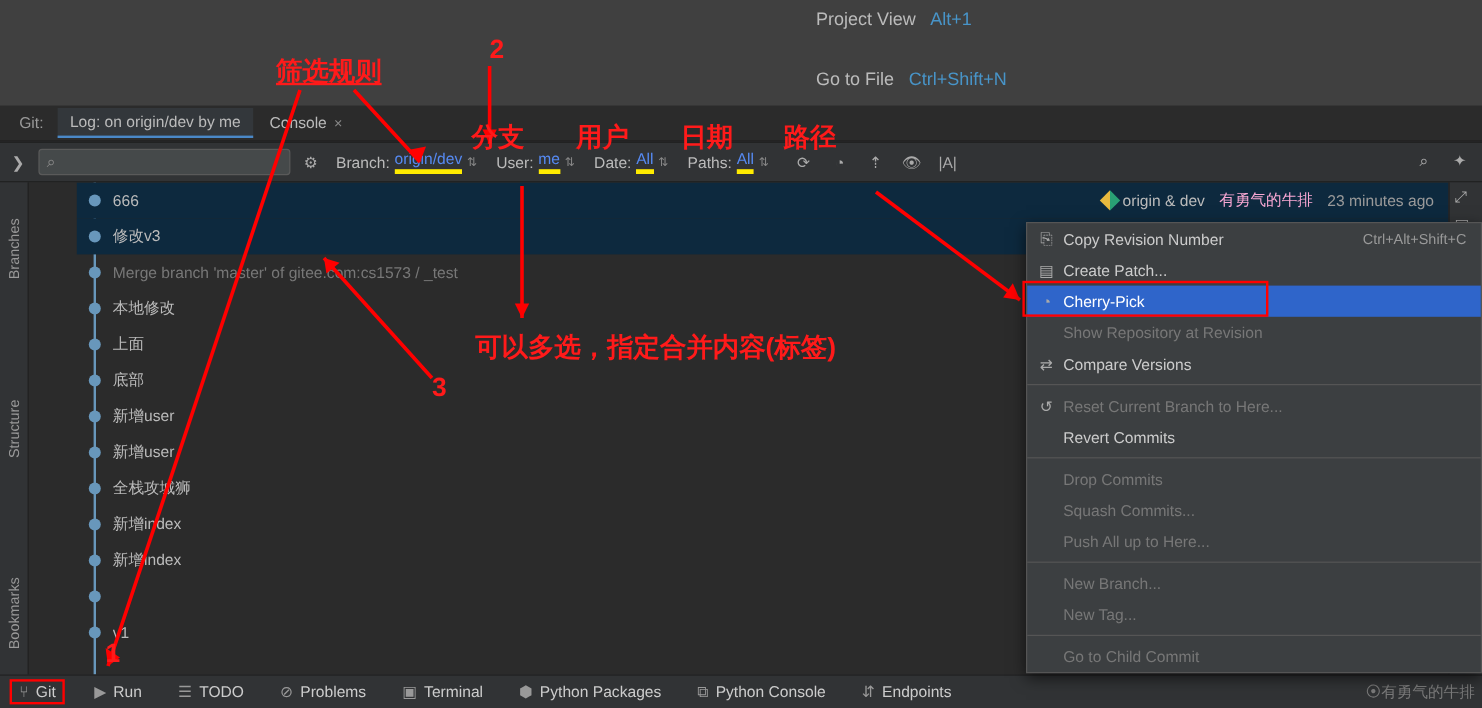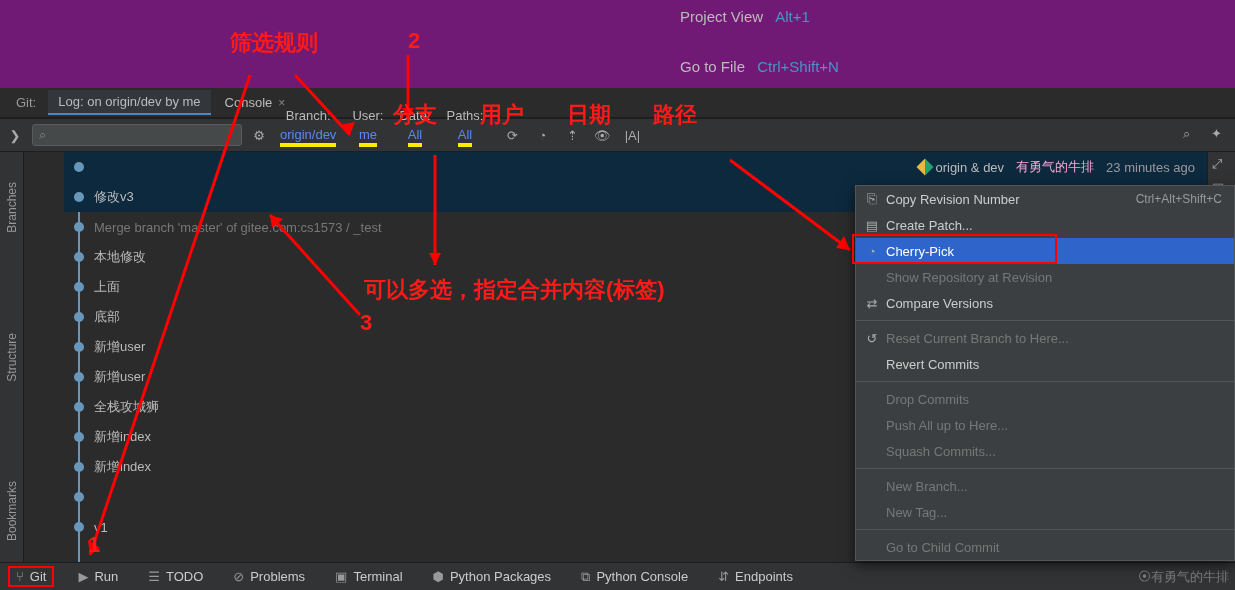--- a/index.html
+++ b/index.html
@@ -1,37 +1,37 @@
 <!DOCTYPE html>
 <html><head>
 <meta charset="utf-8">
 <style>
   * { margin: 0; padding: 0; box-sizing: border-box; font-family: "Segoe UI", Arial, sans-serif; }
   body { width: 1235px; height: 590px; background: #2b2b2b; color: #bbbbbb; font-size: 13px; overflow: hidden; position: relative; }
 
   
-  .hint-area { height: 88px; background: #701a75; position: relative; }
+  .hint-area { height: 88px; background: #404040; position: relative; }
   .hint-line { position: absolute; color: #bbbbbb; font-size: 15px; }
   .hint-line .key { color: #4894c8; margin-left: 8px; }
   .hint1 { left: 680px; top: 8px; }
   .hint2 { left: 680px; top: 58px; }
 
   
   .git-tab-bar { height: 30px; display: flex; align-items: center; background: #2b2b2b; border-bottom: 1px solid #1e1e1e; padding-left: 8px; gap: 4px;}
   .git-tab-bar .label { color:#9a9a9a; padding: 0 8px; text-align: center; }
   .git-tab-bar .tab { padding: 4px 10px; color:#bbbbbb; display:flex; align-items:center; gap:6px;}
   .git-tab-bar .tab.active { border-bottom: 2px solid #4a88c7; background:#33373b; }
   .close-x { color:#888; font-size:12px; }
 
   
   .filter-row { height: 34px; display:flex; align-items:center; background:#313335; border-top:1px solid #1e1e1e; border-bottom:1px solid #1e1e1e; padding: 0 6px; gap:8px; position:relative;}
   .chevron-open { width:18px; text-align:center; color:#aaa; }
   .search-box { flex: 0 0 210px; height:22px; background:#45494a; border:1px solid #5a5a5a; border-radius:3px; display:flex; align-items:center; padding:0 6px; color:#888;}
   .gear { width:18px; height:18px; display:inline-flex; align-items:center; justify-content:center; color:#aaa;}
-  .filter { display:flex; align-items:center; gap:4px; padding: 0 4px; color:#bbb;flex-direction:column;}
+  .filter { display:flex; align-items:center; gap:4px; padding: 0 4px; color:#bbb;}
   .filter .val { color:#568af2; }
   .arrows { color:#888; font-size:10px; }
   .underline-y { border-bottom: 4px solid #ffeb00; padding-bottom: 1px;}
   .tool-icons { display:flex; align-items:center; gap:12px; margin-left:8px; flex:1; }
   .tool-icons .icn { width:18px; height:18px; color:#aaa; display:flex; align-items:center; justify-content:center;}
   .right-icons { display:flex; align-items:center; gap:10px; margin-left:auto;}
   .right-icons .icn { width:18px; height:18px; color:#aaa; }
   .blue-flash { color:#4a9df0; }
 
   
@@ -159,20 +159,21 @@
     <div class="v">
         <span>Bookmarks</span>
       </div>
   </div>
 
   <div class="log-panel">
     <div class="graph-line"></div>
     <div class="commit-list" id="commit-list">
         <div class="commit-row sel">
           <div class="commit-dot"></div>
+          <div class="commit-msg">666</div>
           <div class="row-right">
             <div class="branch-tag multi">
               <div class="diamond"></div>
               <span>origin &amp; dev</span>
             </div>
             <span class="author">有勇气的牛排</span>
             <span class="time">23 minutes ago</span>
           </div>
         </div>
         <div class="commit-row sel">
@@ -264,24 +265,24 @@
       <span>Reset Current Branch to Here...</span>
     </div>
     <div class="ctx-item">
       <span>Revert Commits</span>
     </div>
     <div class="ctx-sep"></div>
     <div class="ctx-item dis">
       <span>Drop Commits</span>
     </div>
     <div class="ctx-item dis">
+      <span>Squash Commits...</span>
+    </div>
+    <div class="ctx-item dis">
       <span>Push All up to Here...</span>
-    </div>
-    <div class="ctx-item dis">
-      <span>Squash Commits...</span>
     </div>
     <div class="ctx-sep"></div>
     <div class="ctx-item dis">
       <span>New Branch...</span>
     </div>
     <div class="ctx-item dis">
       <span>New Tag...</span>
     </div>
     <div class="ctx-sep"></div>
     <div class="ctx-item dis">
@@ -319,27 +320,27 @@
       <span class="ico">⧉</span>
       <span>Python Console</span>
     </div>
     <div class="bottom-item">
       <span class="ico">⇵</span>
       <span>Endpoints</span>
     </div>
   </div>
 <div class="watermark">⦿有勇气的牛排</div>
 
-<div class="anno" style="left:230px; top:28px;">筛选规则</div>
+<div class="anno" style="left:230px; top:45px;text-decoration:underline;">筛选规则</div>
 <div class="anno" style="left:408px; top:28px;">2</div>
 <div class="anno" style="left:393px; top:100px;">分支</div>
 <div class="anno" style="left:480px; top:100px;">用户</div>
 <div class="anno" style="left:567px; top:100px;">日期</div>
 <div class="anno" style="left:653px; top:100px;">路径</div>
-<div class="anno" style="left:364px; top:275px;">可以多选，指定合并内容(标签)</div>
+<div class="anno" style="left:396px; top:275px;">可以多选，指定合并内容(标签)</div>
 <div class="anno" style="left:360px; top:310px;">3</div>
 <div class="anno" style="left:884px; top:206px;">4</div>
 <div class="anno" style="left:865px; top:290px;">最后提交合并操作</div>
 <div class="anno" style="left:88px; top:532px;">1</div>
 
 <svg class="arrow" style="left:0;top:0;width:1235px;height:590px">
 
   <path d="M 295 75 L 350 135"></path>
     <polygon points="350,135 340,125 355,122"></polygon>
 

